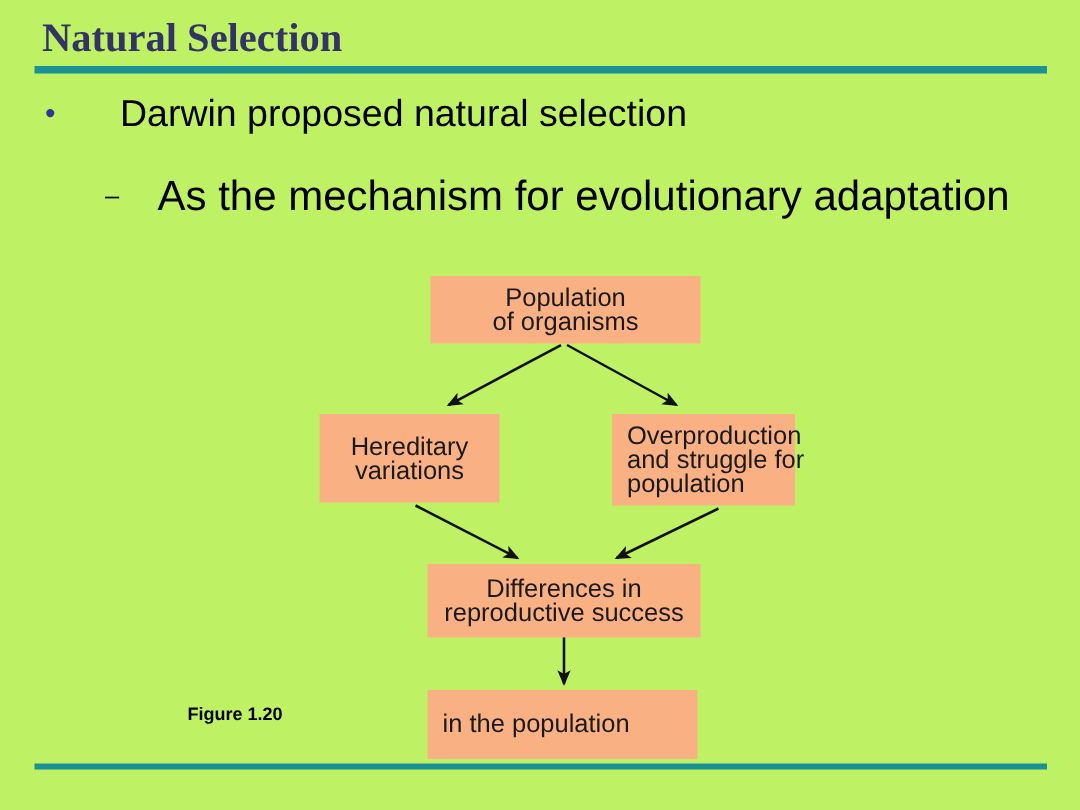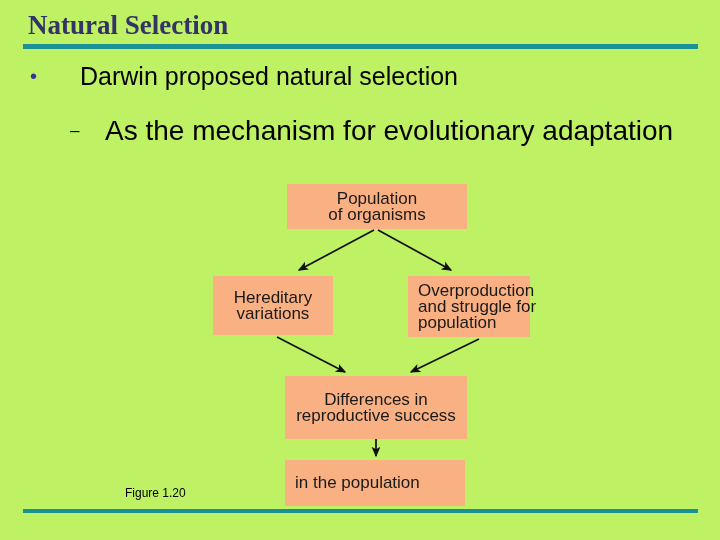--- a/index.html
+++ b/index.html
@@ -123,30 +123,30 @@
   .flow-box .line {
     display: block;
     white-space: nowrap;
   }
   .flow-box.center { align-items: center; text-align: center; }
   .flow-box.left   { align-items: flex-start; text-align: left; padding-left: 10px; }
 
   #box-population      { left: 287px; top: 184px; width: 180px; height: 45px; }
   #box-hereditary      { left: 213px; top: 276px; width: 120px; height: 59px; }
   #box-overproduction  { left: 408px; top: 276px; width: 122px; height: 61px; }
-  #box-differences     { left: 285px; top: 376px; width: 182px; height: 63px; }
+  #box-differences     { left: 285px; top: 376px; width: 182px; height: 49px; }
   #box-evolution       { left: 285px; top: 460px; width: 180px; height: 46px; }
 
   
   #figure-caption {
     position: absolute;
     left: 125px;
-    top: 486px;
+    top: 469px;
     font-size: 12px;
-    font-weight: normal;
+    font-weight: bold;
     color: #000000;
     white-space: nowrap;
   }
 
   
   #footer-rule {
     position: absolute;
     left: 23px;
     top: 509px;
     width: 675px;

